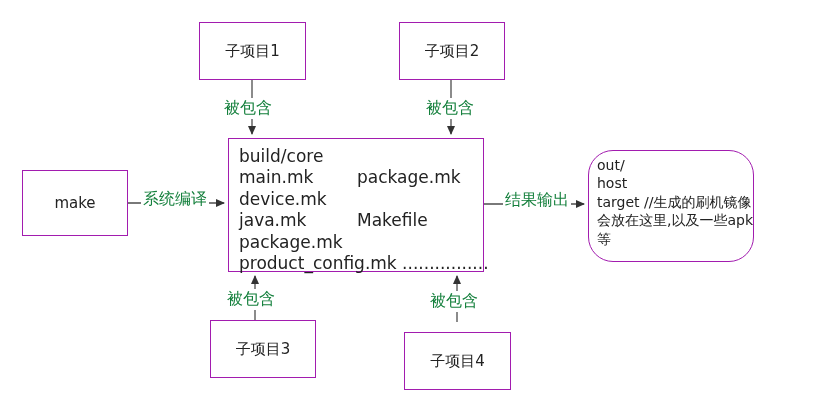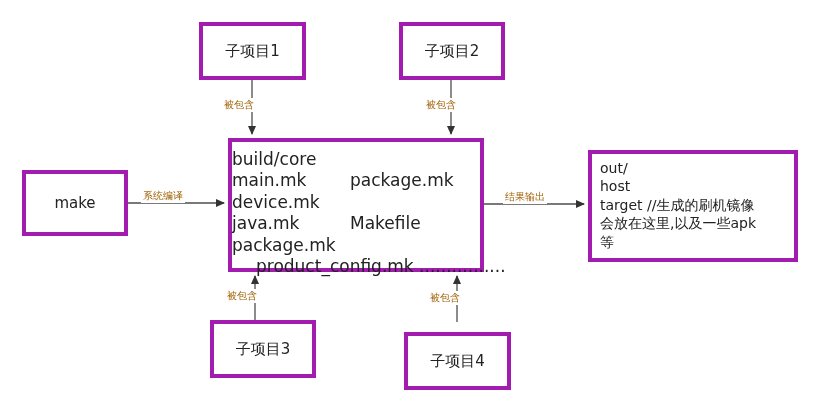--- a/index.html
+++ b/index.html
@@ -12,49 +12,49 @@
     color: #222222;
     overflow: hidden;
   }
   svg.connectors {
     position: absolute;
     left: 0; top: 0;
     width: 816px; height: 407px;
   }
   .box {
     position: absolute;
-    border: 4px solid #a21caf;
+    border: 1px solid #a21caf;
     background: #ffffff;
     box-sizing: border-box;
   }
   .box.centered {
     display: flex;
     align-items: center;
     justify-content: center;
     font-size: 15px;
   }
   .make-box { font-size: 22px; }
   .core-box {
-    padding: 7px 0;
+    padding: 7px 10px;
     font-size: 17px;
     line-height: 1.26;
   }
   .core-row { display: flex; }
   .core-row .col-left { width: 118px; flex: 0 0 auto; white-space: nowrap; }
   .core-row .col-right { white-space: nowrap; }
   .output-box {
     padding: 5px 8px;
     font-size: 14px;
     line-height: 1.32;
   }
   .output-line { white-space: nowrap; }
   .edge-label {
     position: absolute;
-    font-size: 10px;
-    color: #a16207;
+    font-size: 16px;
+    color: #15803d;
     background: #ffffff;
     padding: 0 2px;
     white-space: nowrap;
   }
 </style>
 </head>
 <body>
 
 <div class="canvas">
 
@@ -98,25 +98,25 @@
     </div>
     <div class="core-row">
       <span class="col-left">java.mk</span>
       <span class="col-right">Makefile</span>
     </div>
     <div class="core-row">
       <span class="col-left">package.mk</span>
       <span class="col-right"></span>
     </div>
     <div class="core-row">
-      <span style="white-space:nowrap;margin-left:24px;">product_config.mk ................</span>
+      <span style="white-space:nowrap;">product_config.mk ................</span>
     </div>
   </div>
 
-  <div class="box output-box" style="left:588px; top:150px; width:210px; height:112px;">
+  <div class="box output-box" style="left:588px; top:150px; width:166px; height:112px;border-radius:25px;">
     <div class="output-line">out/</div>
     <div class="output-line">host</div>
     <div class="output-line">target //生成的刷机镜像</div>
     <div class="output-line">会放在这里,以及一些apk</div>
     <div class="output-line">等</div>
   </div>
 
   <div class="box centered" style="left:210px; top:320px; width:106px; height:58px;">
     <span>子项目3</span>
   </div>

